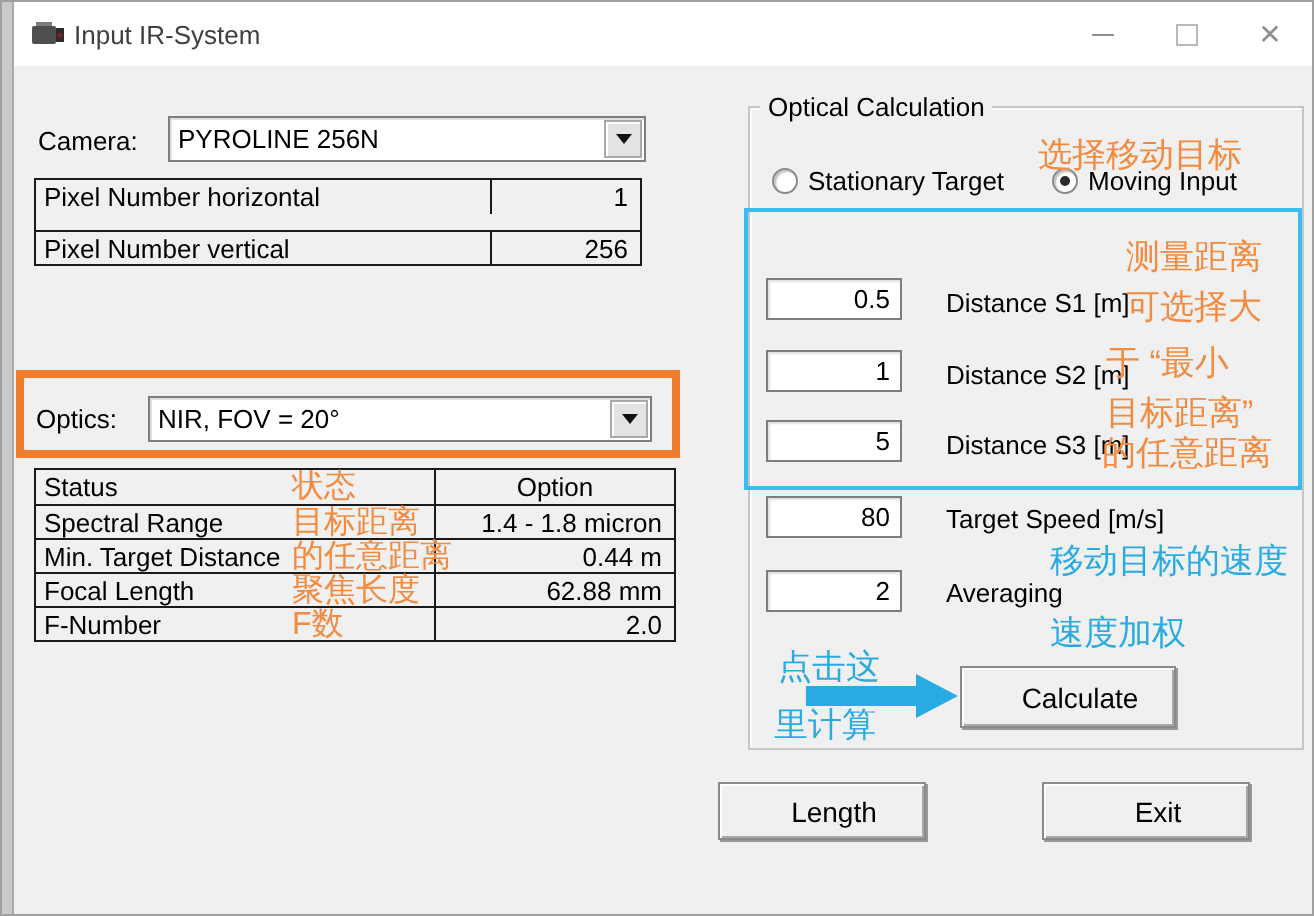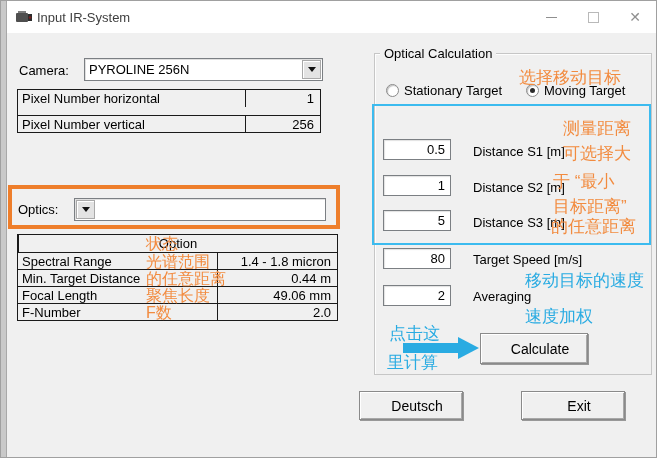--- a/index.html
+++ b/index.html
@@ -112,65 +112,67 @@
     </div>
     <div class="trow" style="height:17px;margin-top:8px;">
       <span class="tc" style="width:227px;">Pixel Number vertical</span>
       <span class="tc tc-val" style="flex:1;">256</span>
     </div>
   </div>
 
   <div class="hl-orange"></div>
   <span class="lbl" style="left:17px;top:201px;">Optics:</span>
   <div class="combo" style="left:73px;top:197px;width:252px;height:23px;">
+    <span class="combo-text">NIR, FOV = 20°</span>
     <span class="combo-btn">
         <span class="arrow-down"></span>
       </span>
   </div>
 
   <div class="tbl" style="left:16px;top:233px;width:321px;">
     <div class="trow" style="height:17px;">
+      <span class="tc" style="width:199px;">Status</span>
       <span class="cn">状态</span>
       <span class="tc tc-val center" style="flex:1;">Option</span>
     </div>
     <div class="trow" style="height:17px;">
       <span class="tc" style="width:199px;">Spectral Range</span>
-      <span class="cn">光谱范围</span>
+      <span class="cn">目标距离</span>
       <span class="tc tc-val" style="flex:1;">1.4 - 1.8 micron</span>
     </div>
     <div class="trow" style="height:17px;">
       <span class="tc" style="width:199px;">Min. Target Distance</span>
       <span class="cn">的任意距离</span>
       <span class="tc tc-val" style="flex:1;">0.44 m</span>
     </div>
     <div class="trow" style="height:17px;">
       <span class="tc" style="width:199px;">Focal Length</span>
       <span class="cn">聚焦长度</span>
-      <span class="tc tc-val" style="flex:1;">49.06 mm</span>
+      <span class="tc tc-val" style="flex:1;">62.88 mm</span>
     </div>
     <div class="trow" style="height:17px;">
       <span class="tc" style="width:199px;">F-Number</span>
       <span class="cn">F数</span>
       <span class="tc tc-val" style="flex:1;">2.0</span>
     </div>
   </div>
 
   <div class="groupbox">
     <span class="gb-legend">Optical Calculation</span>
   </div>
 
   <span class="ann-o" style="left:518px;top:65px;">选择移动目标</span>
 
   <div class="radio-row" style="left:385px;top:82px;">
     <span class="radio"></span>
     <span class="radio-lbl">Stationary Target</span>
   </div>
   <div class="radio-row" style="left:525px;top:82px;">
     <span class="radio sel"></span>
-    <span class="radio-lbl">Moving Target</span>
+    <span class="radio-lbl">Moving Input</span>
   </div>
 
   <div class="hl-cyan"></div>
 
   <input class="field" style="left: 382px; top: 138px;" value="0.5">
   <span class="lbl" style="left:472px;top:143px;">Distance S1 [m]</span>
   <input class="field" style="left: 382px; top: 174px;" value="1">
   <span class="lbl" style="left:472px;top:179px;">Distance S2 [m]</span>
   <input class="field" style="left: 382px; top: 209px;" value="5">
   <span class="lbl" style="left:472px;top:214px;">Distance S3 [m]</span>
@@ -191,18 +193,18 @@
 
   <span class="ann-b" style="left:388px;top:321px;">点击这</span>
   <span class="ann-b" style="left:386px;top:350px;">里计算</span>
   <span class="arr-shaft"></span>
   <span class="arr-head"></span>
   <div class="btn3d" style="left:479px;top:332px;width:108px;height:31px;">
     <span>Calculate</span>
   </div>
 
   <div class="btn3d" style="left:358px;top:390px;width:104px;height:29px;">
-    <span>Deutsch</span>
+    <span>Length</span>
   </div>
   <div class="btn3d" style="left:520px;top:390px;width:104px;height:29px;">
     <span>Exit</span>
   </div>
 </div>
 
 </body></html>

